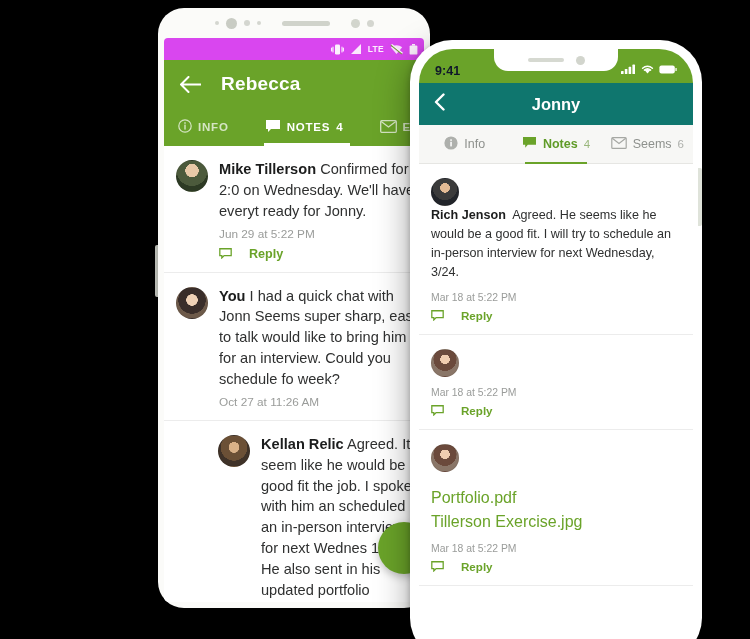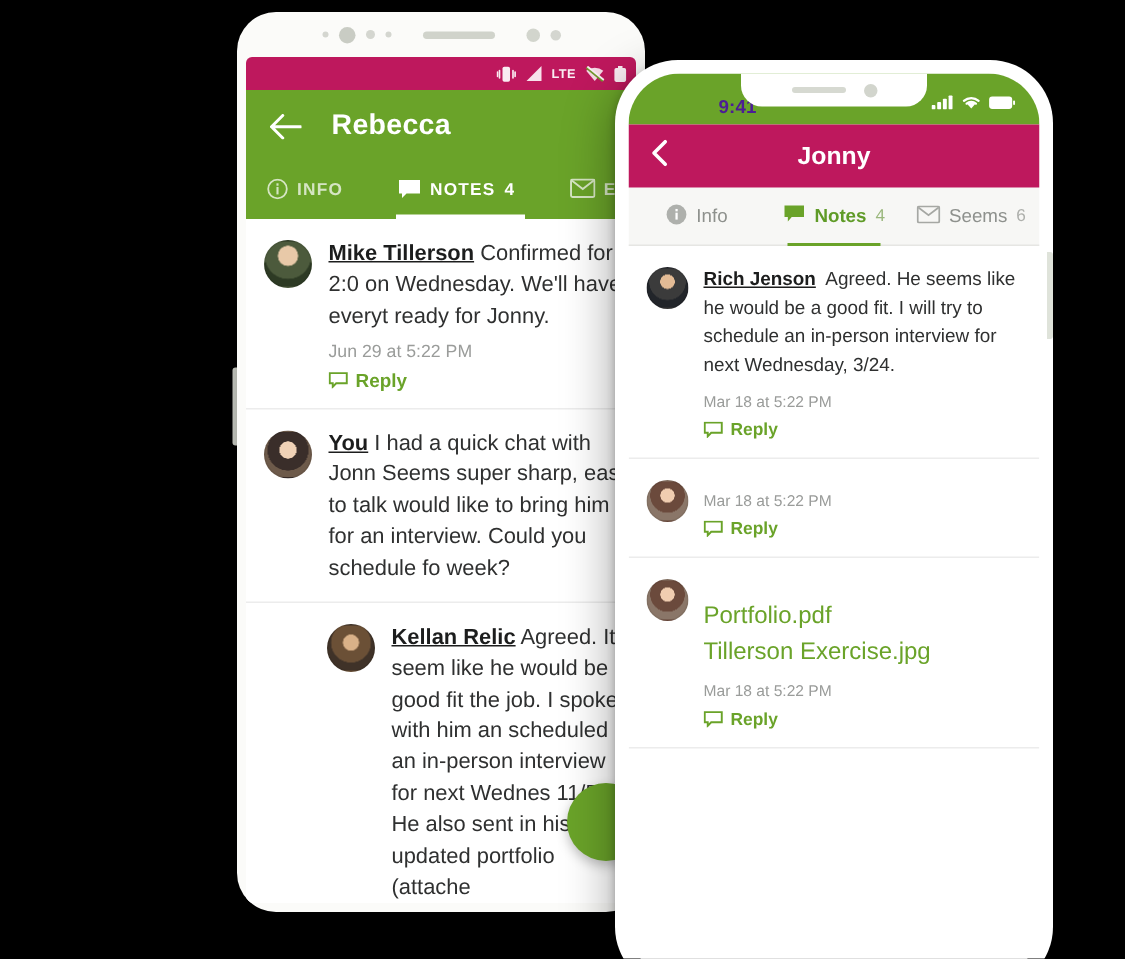--- a/index.html
+++ b/index.html
@@ -40,21 +40,21 @@
   .sp-d6 { width: 7px; height: 7px; }
 
   #android-screen {
     position: absolute; left: 6px; top: 30px;
     width: 260px; height: 564px;
     background: #ffffff;
     border-radius: 4px;
     overflow: hidden;
   }
   #android-statusbar {
-    height: 22px; background: #be185d;
+    height: 22px; background: #d946ef;
     display: flex; align-items: center; justify-content: flex-end;
     padding-right: 6px; gap: 6px;
   }
   .sb-ico { opacity: .92; display:flex; align-items:center; }
   #android-appbar {
     height: 48px; background: #6aa329;
     display: flex; align-items: center; padding-left: 16px; gap: 20px;
   }
   #android-title { color:#fff; font-size:19px; font-weight:600; letter-spacing:.2px; }
   #android-tabs {
@@ -79,24 +79,24 @@
   }
   .note.child { padding-left: 46px; }
   .avatar {
     width: 30px; height: 30px; border-radius: 50%;
     flex: 0 0 30px; margin-right: 11px; margin-top: 1px;
     background-size: cover; background-position: center;
     border: 1px solid rgba(0,0,0,.06);
   }
   .note-main { flex: 1; min-width: 0; }
   .note-text { font-size: 14.2px; line-height: 1.42; color: #2f3030; }
-  .note-text b { font-weight: 700; color:#1c1d1d;text-decoration:underline; }
+  .note-text b { font-weight: 700; color:#1c1d1d; }
   .attach { display:block; color:#6aa329; font-size: 13.6px; line-height:1.45; margin-top: 1px; }
   .stamp { color:#9a9c9a; font-size: 11.8px; margin-top: 5px; }
-  .reply { display:flex; align-items:center; gap:5px; margin-top: 6px; color:#6aa329; font-weight:700; font-size:12.6px; }
+  .reply { display:flex; align-items:center; gap:17px; margin-top: 6px; color:#6aa329; font-weight:700; font-size:12.6px; }
   .reply svg { display:block; }
 
   
   #android-body .note-text { font-size: 14.6px; line-height: 1.43; }
   #android-body .note { padding: 13px 0 11px 12px; }
   #android-body .note.child { padding-left: 54px; }
   #android-body .avatar { width: 32px; height:32px; flex:0 0 32px; }
 
   #android-fab {
     position: absolute; right: -6px; bottom: 28px;
@@ -123,53 +123,53 @@
   #iphone-screen {
     width: 274px; height: 602px;
     background:#fff; border-radius: 34px;
     overflow: hidden; position: relative;
   }
   #ios-statusbar {
     height: 34px; background:#6aa329; position: relative;
     display:flex; align-items:flex-end; justify-content:space-between;
     padding: 0 16px 5px 16px;
   }
-  #ios-time { color:#4c1d95; font-size:12.5px; font-weight:700; letter-spacing:.1px;margin-left:44px; }
+  #ios-time { color:#0f172a; font-size:12.5px; font-weight:700; letter-spacing:.1px; }
   #ios-status-right { display:flex; align-items:center; gap:5px; }
   #ios-notch {
     position:absolute; left:50%; transform:translateX(-50%); top:0;
     width: 124px; height: 22px; background:#fff;
     border-radius: 0 0 14px 14px;
     display:flex; align-items:center; justify-content:center; gap:12px;
   }
   .notch-bar { width:36px; height:4px; border-radius:3px; background:#d6d9d1; }
   .notch-cam { width:9px; height:9px; border-radius:50%; background:#d2d5cd; }
   #ios-appbar {
-    height: 42px; background:#be185d;
+    height: 42px; background:#0f766e;
     display:flex; align-items:center; position: relative;
   }
   #ios-back { position:absolute; left:15px; }
   #ios-title { width:100%; text-align:center; color:#fff; font-size:16.5px; font-weight:600; }
   #ios-tabs {
     height: 39px; background:#f7f7f5;
     border-bottom: 1px solid #e6e6e3;
     display:flex; align-items:stretch;
   }
   .itab {
     flex:1; display:flex; align-items:center; justify-content:center; gap:6px;
     font-size:12.5px; color:#8e918d; position: relative;
   }
   .itab .cnt { color:#aeb0ac; font-size:11.5px; }
   .itab.active { color:#5f9b27; font-weight:700; }
   .itab.active .cnt { color:#9ab77c; font-weight:400; }
   .itab.active::after {
     content:""; position:absolute; left:16%; right:16%; bottom:-1px; height:2.5px; background:#6aa329;
   }
   #ios-body { background:#fff; height: 487px; overflow:hidden; }
-  #ios-body .note { padding: 13px 14px 12px 12px; }
+  #ios-body .note { padding: 13px 14px 12px 12px; flex-direction: column; }
   #ios-body .note-text { font-size: 12.6px; line-height: 1.5; }
   #ios-body .stamp { font-size: 10.4px; margin-top: 10px; }
   #ios-body .reply { font-size: 11.6px; margin-top: 6px; }
   #ios-body .attach { font-size: 16px; }
   #ios-body .avatar { width: 28px; height: 28px; flex: 0 0 28px; margin-right: 10px; }
   .attach-block { margin-top: 14px; }
 
   
   .av-mike  { background-image: radial-gradient(circle at 50% 32%, #e8c9a8 0 26%, #4c5a3c 27% 60%, #2d3a24 61% 100%); }
   .av-you   { background-image: radial-gradient(circle at 50% 40%, #f0d2b6 0 24%, #3a2e2a 25% 58%, #6d5a4a 59% 100%); }
@@ -279,20 +279,21 @@
                 </svg>
               <span>Reply</span>
             </div>
           </div>
         </div>
 
         <div class="note">
           <div class="avatar av-you"></div>
           <div class="note-main">
             <div class="note-text"><b>You</b> <span>I had a quick chat with Jonn Seems super sharp, easy to talk would like to bring him in for an interview. Could you schedule fo week?</span></div>
+            <div class="stamp">Oct 27 at 11:26 AM</div>
           </div>
         </div>
 
         <div class="note child">
           <div class="avatar av-kellan"></div>
           <div class="note-main">
             <div class="note-text"><b>Kellan Relic</b> <span>Agreed. It seem like he would be a good fit the job. I spoke with him an scheduled an in-person interview for next Wednes 11/5. He also sent in his updated portfolio (attache</span></div>
 
           </div>
         </div>

